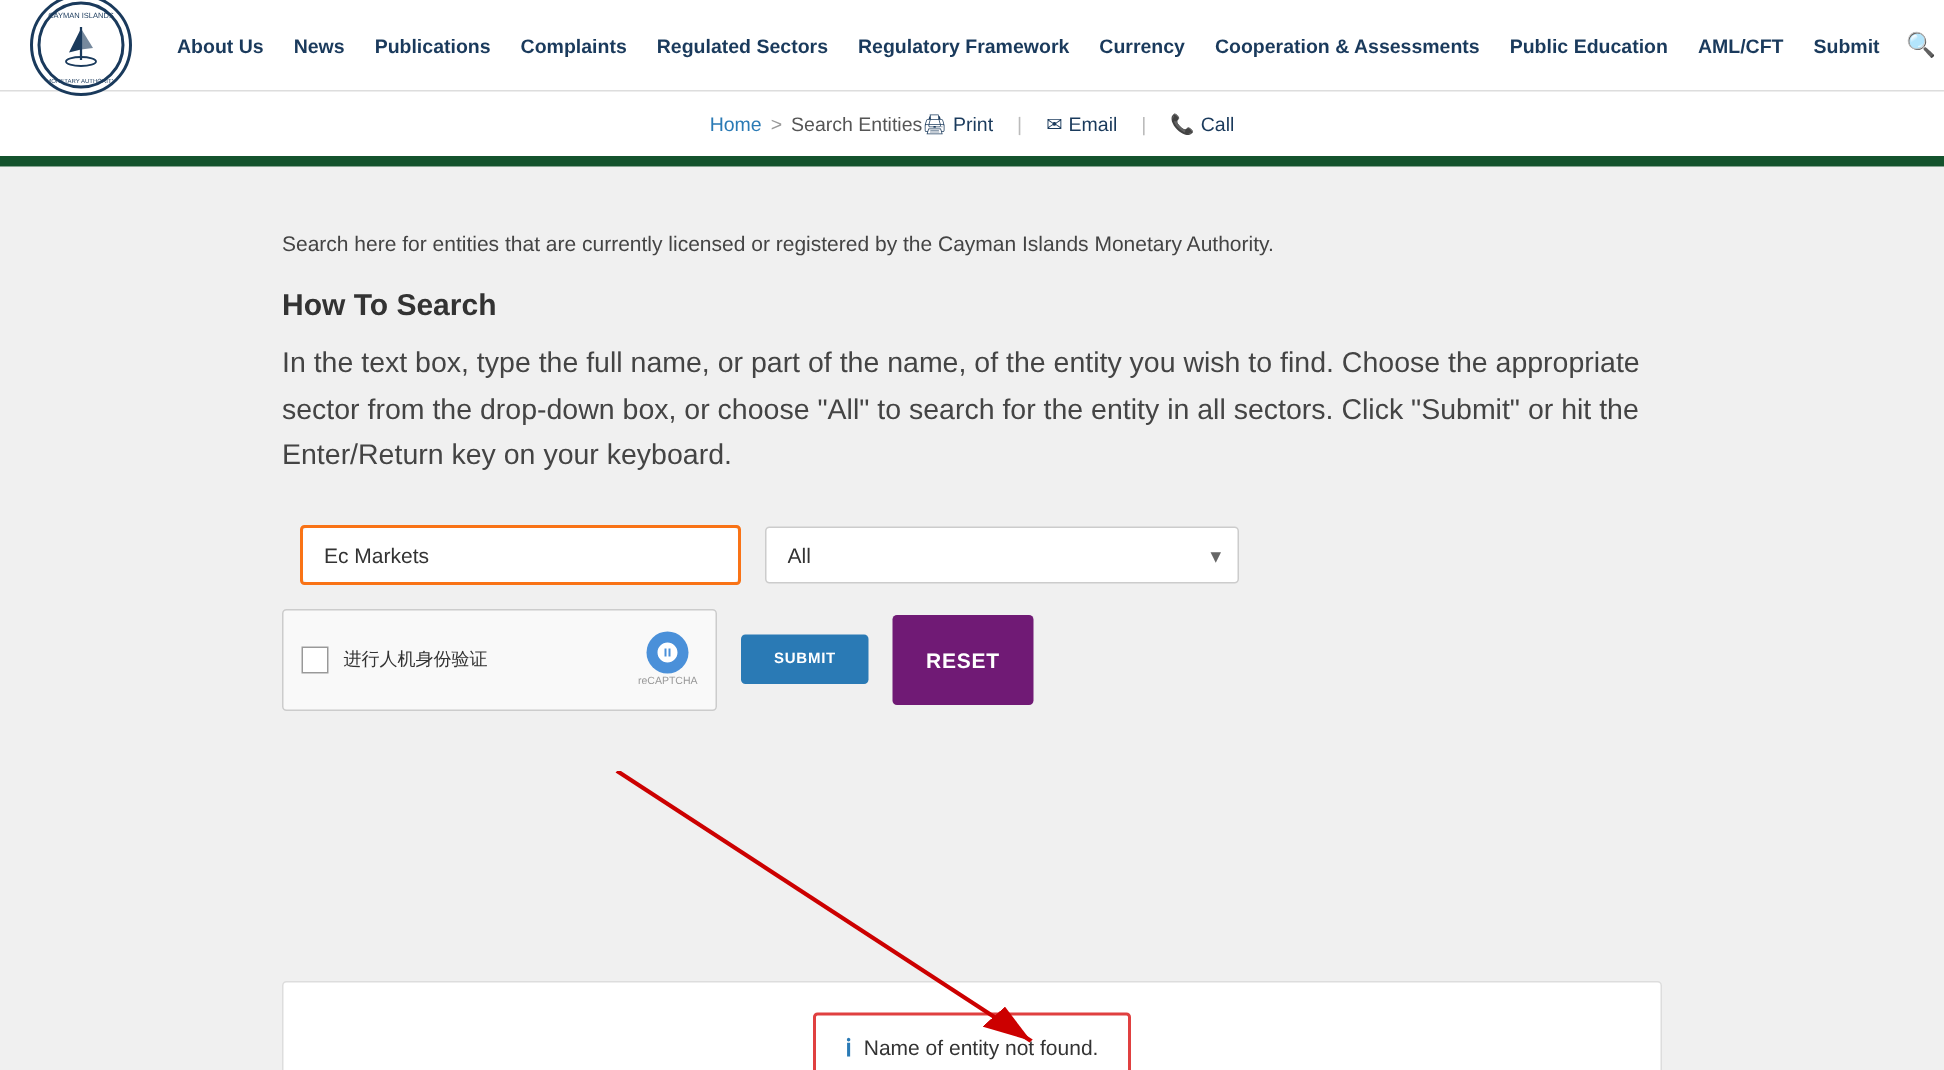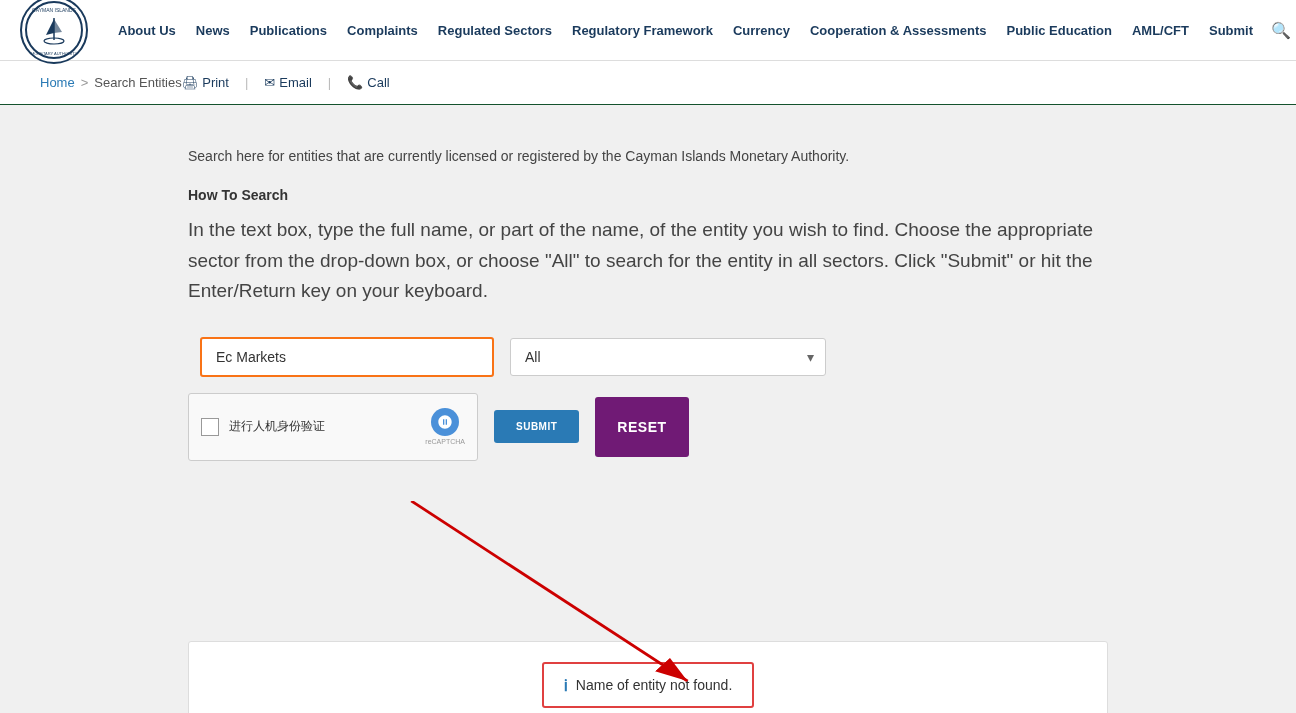--- a/index.html
+++ b/index.html
@@ -60,22 +60,22 @@
       cursor: pointer;
       padding: 0 8px;
     }
 
     
     .breadcrumb-bar {
       background: #fff;
       padding: 14px 40px;
       display: flex;
       align-items: center;
-      justify-content: flex-start;
-      border-bottom: 1px solid #14532d;
+      justify-content: center;
+      border-bottom: 7px solid #14532d;
     }
     .breadcrumb {
       display: flex;
       align-items: center;
       gap: 6px;
       font-size: 13px;
     }
     .breadcrumb a {
       color: #2a7ab5;
       text-decoration: none;
@@ -105,21 +105,21 @@
       margin: 0 auto;
       padding: 40px 40px 60px;
     }
     .intro-text {
       font-size: 14px;
       color: #444;
       margin-bottom: 20px;
       line-height: 1.6;
     }
     .how-to-title {
-      font-size: 14px;
+      font-size: 20px;
       font-weight: 700;
       color: #333;
       margin-bottom: 12px;
       margin-top: 19px;
     }
     .how-to-text {
       font-size: 19px;
       color: #444;
       line-height: 1.6;
       margin-bottom: 30px;

